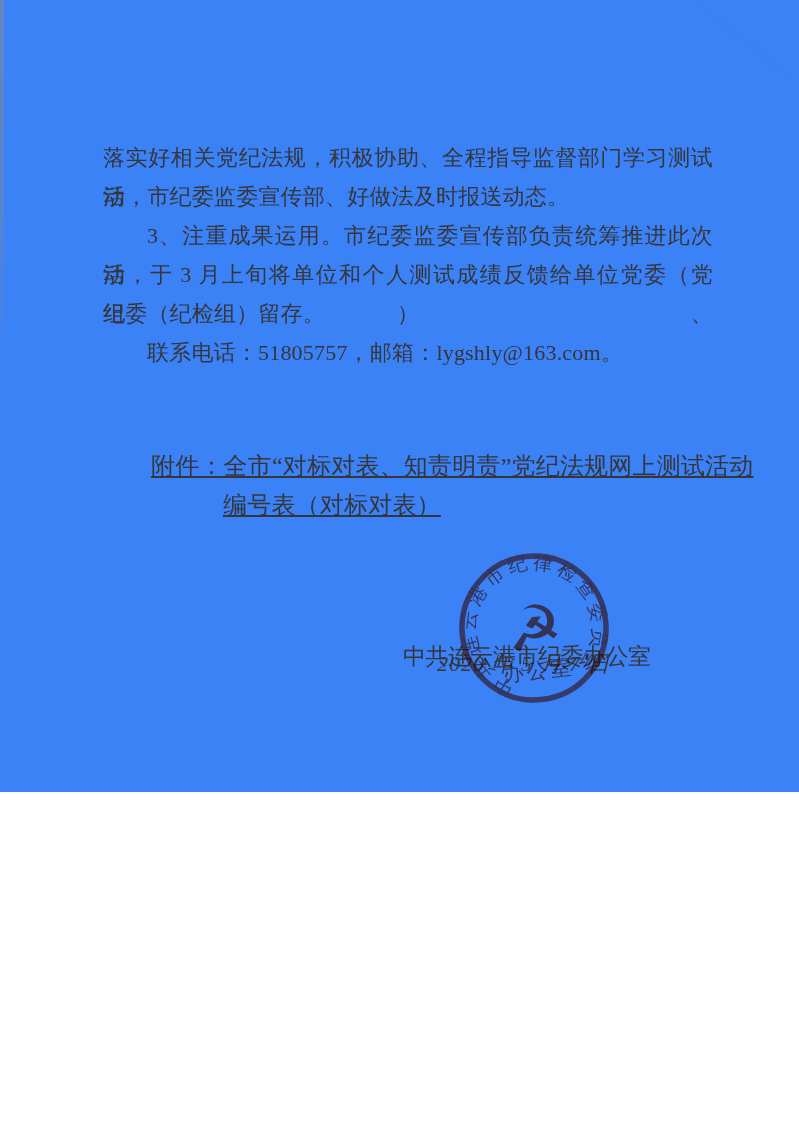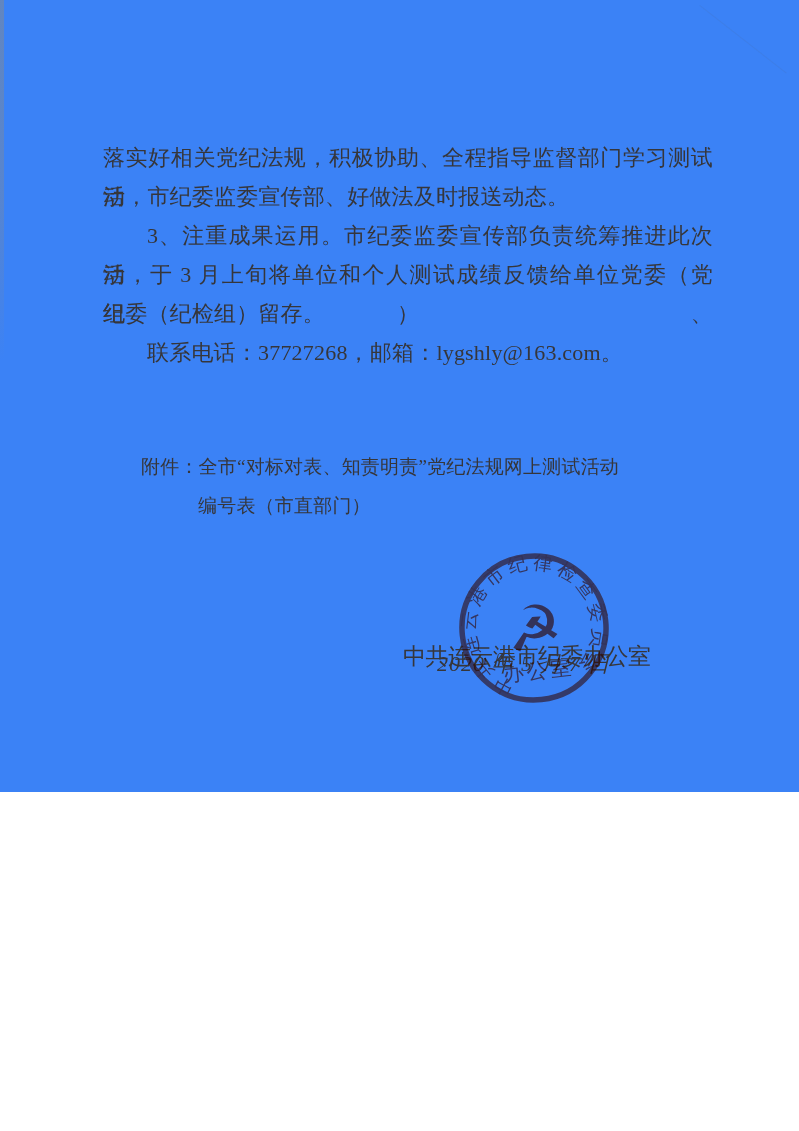--- a/index.html
+++ b/index.html
@@ -51,23 +51,24 @@
     line-height: 39px;
     letter-spacing: 0.2px;
   }
   .tline { height: 39px; white-space: nowrap; }
   .jline { white-space: normal; text-align: justify; text-align-last: justify; }
   .indent2 { text-indent: 2em; }
   .attach-block {
     position: absolute;
     left: 103px; top: 447px;
     width: 620px;
-    font-size: 19px;
+    font-size: 24px;
     line-height: 39px;
     letter-spacing: 0.2px;
+    text-decoration: underline;
   }
   .indent5 { text-indent: 5em; }
   .sig-line {
     position: absolute;
     left: 403px; top: 611px;
     font-size: 23px;
     line-height: 27px;
     letter-spacing: -0.5px;
     white-space: nowrap;
     margin-top: 32px;
@@ -109,26 +110,26 @@
   <div class="scan-edge"></div>
   <div class="crease1"></div>
   <div class="crease2"></div>
 
   <div class="body-block">
     <div class="tline jline">落实好相关党纪法规，积极协助、全程指导监督部门学习测试活</div>
     <div class="tline">动，市纪委监委宣传部、好做法及时报送动态。</div>
     <div class="tline jline indent2">3、注重成果运用。市纪委监委宣传部负责统筹推进此次活</div>
     <div class="tline jline">动，于 3 月上旬将单位和个人测试成绩反馈给单位党委（党组）、</div>
     <div class="tline">纪委（纪检组）留存。</div>
-    <div class="tline indent2">联系电话：37727268，邮箱：lygshly@163.com。</div>
+    <div class="tline indent2">联系电话：51805757，邮箱：lygshly@163.com。</div>
   </div>
 
   <div class="attach-block">
     <div class="tline indent2">附件：全市“对标对表、知责明责”党纪法规网上测试活动</div>
-    <div class="tline indent5">编号表（市直部门）</div>
+    <div class="tline indent5">编号表（对标对表）</div>
   </div>
 
   <div class="sig-line">中共连云港市纪委办公室</div>
   <div class="date-line">2020 年 5 月 7 日</div>
 
   <div class="seal">
     <svg width="156" height="156" viewBox="0 0 156 156">
       <circle cx="78" cy="78" r="72" fill="none" stroke="#d6453f" stroke-width="5.5" opacity="0.9"></circle>
       <defs>
         <path id="sealArc" d="M78,137 A59,59 0 1 1 78,19 A59,59 0 1 1 78,137" fill="none"></path>

